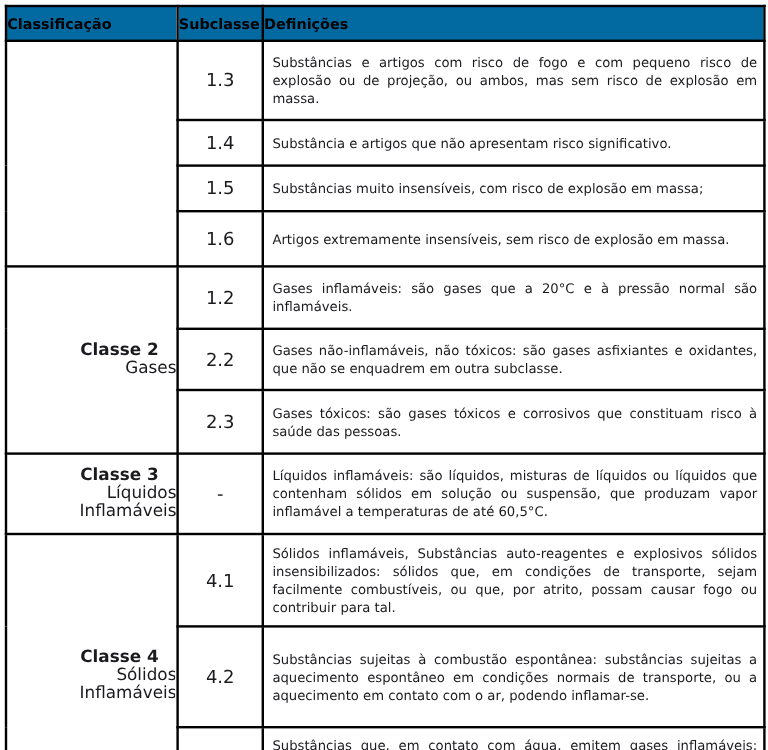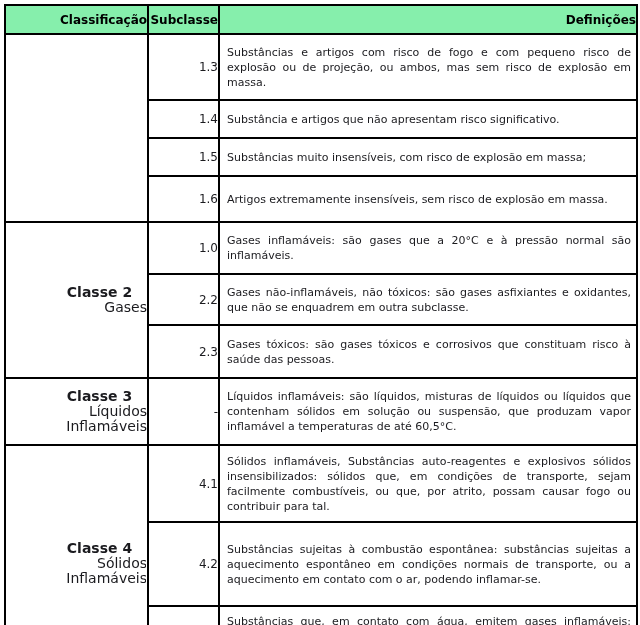--- a/index.html
+++ b/index.html
@@ -22,33 +22,33 @@
   col.c2 { width: 71px; }
   col.c3 { width: 418px; }
 
   th, td {
     border: 2px solid #000000;
     padding: 0;
     overflow: hidden;
   }
 
   th.hdr {
-    background: #86efac;
+    background: #0369a1;
     font-size: 12px;
     font-weight: bold;
-    text-align: right;
+    text-align: left;
     vertical-align: middle;
     height: 27px;
     color: #000000;
   }
 
   td.subclass {
-    text-align: right;
+    text-align: center;
     vertical-align: middle;
-    font-size: 12px;
+    font-size: 15px;
   }
   td.def {
     vertical-align: middle;
     text-align: justify;
     font-size: 11px;
     line-height: 15px;
     padding: 3px 5px 3px 7px;
   }
   td.label {
     text-align: center;
@@ -109,21 +109,21 @@
   <tr class="r16 inner">
     <td class="subclass">1.6</td>
     <td class="def">Artigos extremamente insensíveis, sem risco de explosão em massa.</td>
   </tr>
 
   <tr class="r21">
     <td class="label" rowspan="3">
       <span class="cls-title">Classe 2</span>
       <span class="cls-sub">Gases</span>
     </td>
-    <td class="subclass">1.0</td>
+    <td class="subclass">1.2</td>
     <td class="def">Gases inflamáveis: são gases que a 20°C e à pressão normal são inflamáveis.</td>
   </tr>
   <tr class="r22 inner">
     <td class="subclass">2.2</td>
     <td class="def">Gases não-inflamáveis, não tóxicos: são gases asfixiantes e oxidantes, que não se enquadrem em outra subclasse.</td>
   </tr>
   <tr class="r23 inner">
     <td class="subclass">2.3</td>
     <td class="def">Gases tóxicos: são gases tóxicos e corrosivos que constituam risco à saúde das pessoas.</td>
   </tr>

